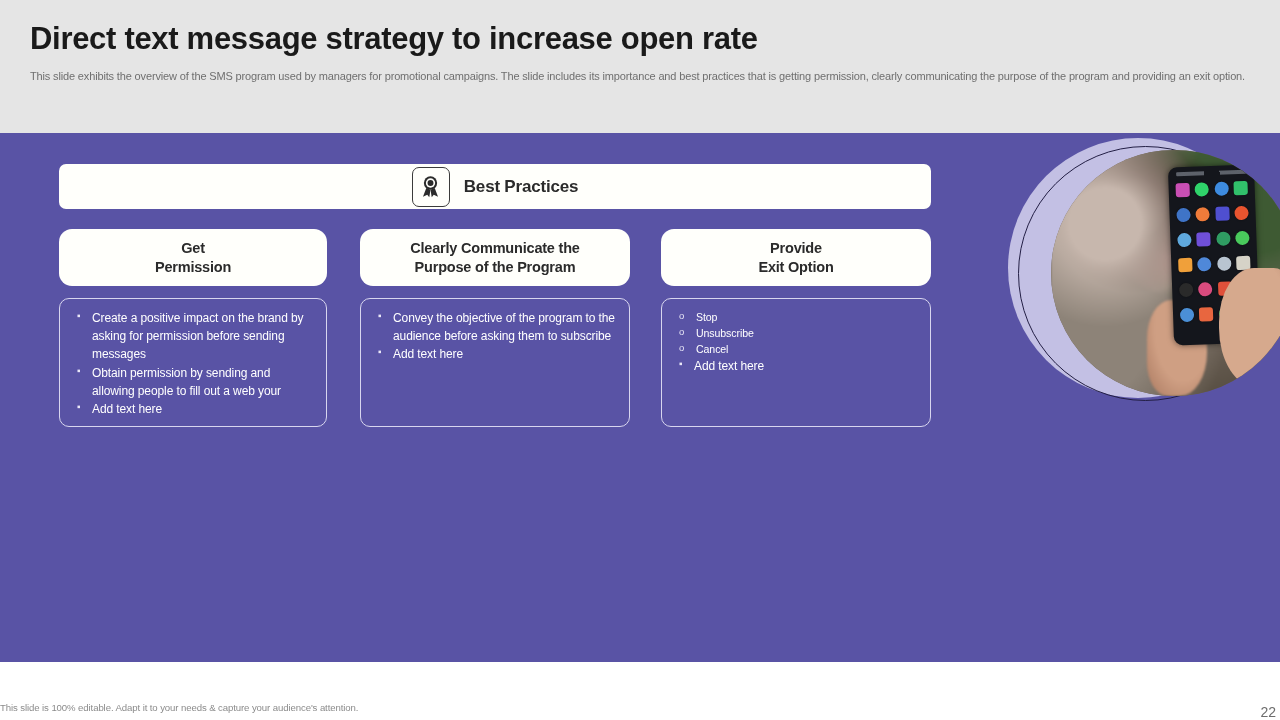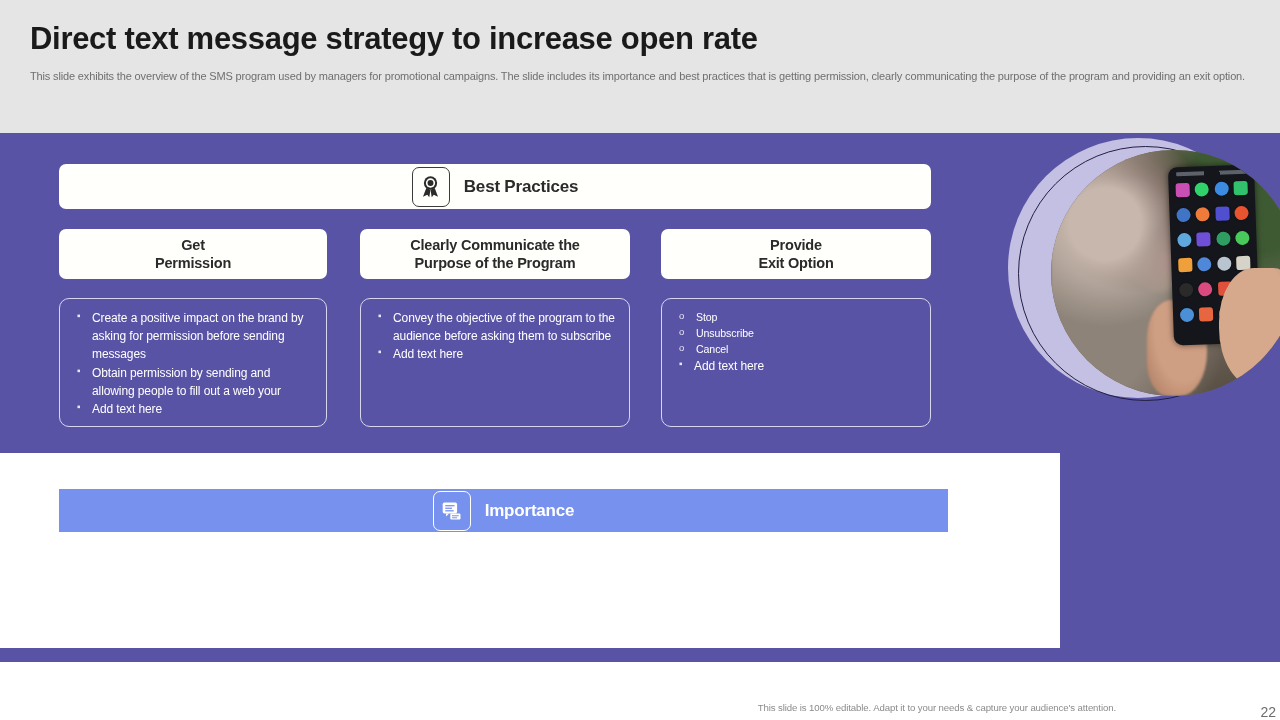--- a/index.html
+++ b/index.html
@@ -156,23 +156,23 @@
   }
   #bp-title {
     font-size: 17px; font-weight: bold; color: #2b2b2b;
     letter-spacing: -0.2px;
   }
 
   
   .col-head {
     position: absolute;
     top: 96px;
-    height: 50px;
+    height: 57px;
     background: #fffffb;
-    border-radius: 7px;
+    border-radius: 13px;
     display: flex; align-items: center; justify-content: center;
     text-align: center;
   }
   .col-head span {
     font-size: 14.5px; font-weight: bold; color: #2b2b2b;
     line-height: 1.25; letter-spacing: -0.2px;
   }
   #col-head-0 { left: 59px;  width: 268px; }
   #col-head-1 { left: 360px; width: 270px; }
   #col-head-2 { left: 661px; width: 270px; }
@@ -252,21 +252,21 @@
   #footer {
     position: absolute;
     left: 0; top: 662px;
     width: 1280px; height: 58px;
     background: #ffffff;
   }
   #footer-note {
     position: absolute;
     left: 0; top: 40px;
     width: 1116px;
-    text-align: right;
+    text-align: left;
     font-size: 9.6px;
     color: #8b8b8b;
     letter-spacing: -0.1px;
   }
   #page-number {
     position: absolute;
     right: 4px; top: 42px;
     font-size: 14px;
     color: #6d6d6d;
   }
@@ -371,36 +371,18 @@
     <ul class="sublist">
       <li>Stop</li>
       <li>Unsubscribe</li>
       <li>Cancel</li>
     </ul>
     <ul class="blist">
       <li>Add text here</li>
     </ul>
   </div>
 
-  <div id="imp-panel">
-    <div id="imp-bar">
-      <div class="icon-tile">
-        <svg width="22" height="23" viewBox="0 0 26 26" aria-hidden="true">
-          <rect x="2" y="3.5" width="17" height="13" rx="2" fill="#ffffff"></rect>
-          <rect x="5" y="6.6" width="11" height="1.5" fill="#7791ee"></rect>
-          <rect x="5" y="9.6" width="8" height="1.5" fill="#7791ee"></rect>
-          <rect x="5" y="12.6" width="10" height="1.5" fill="#7791ee"></rect>
-          <path d="M6 16.5 L6 20 L9.5 16.5 Z" fill="#ffffff"></path>
-          <rect x="11" y="16.6" width="12" height="7" rx="1.5" fill="#ffffff"></rect>
-          <rect x="13" y="18.6" width="8" height="1.2" fill="#7791ee"></rect>
-          <rect x="13" y="21" width="6" height="1.2" fill="#7791ee"></rect>
-        </svg>
-      </div>
-      <div id="imp-title">Importance</div>
-    </div>
-
-  </div>
 </div>
 
 <div id="footer">
   <div id="footer-note">This slide is 100% editable. Adapt it to your needs &amp; capture your audience's attention.</div>
   <div id="page-number">22</div>
 </div>
 
 </body></html>

